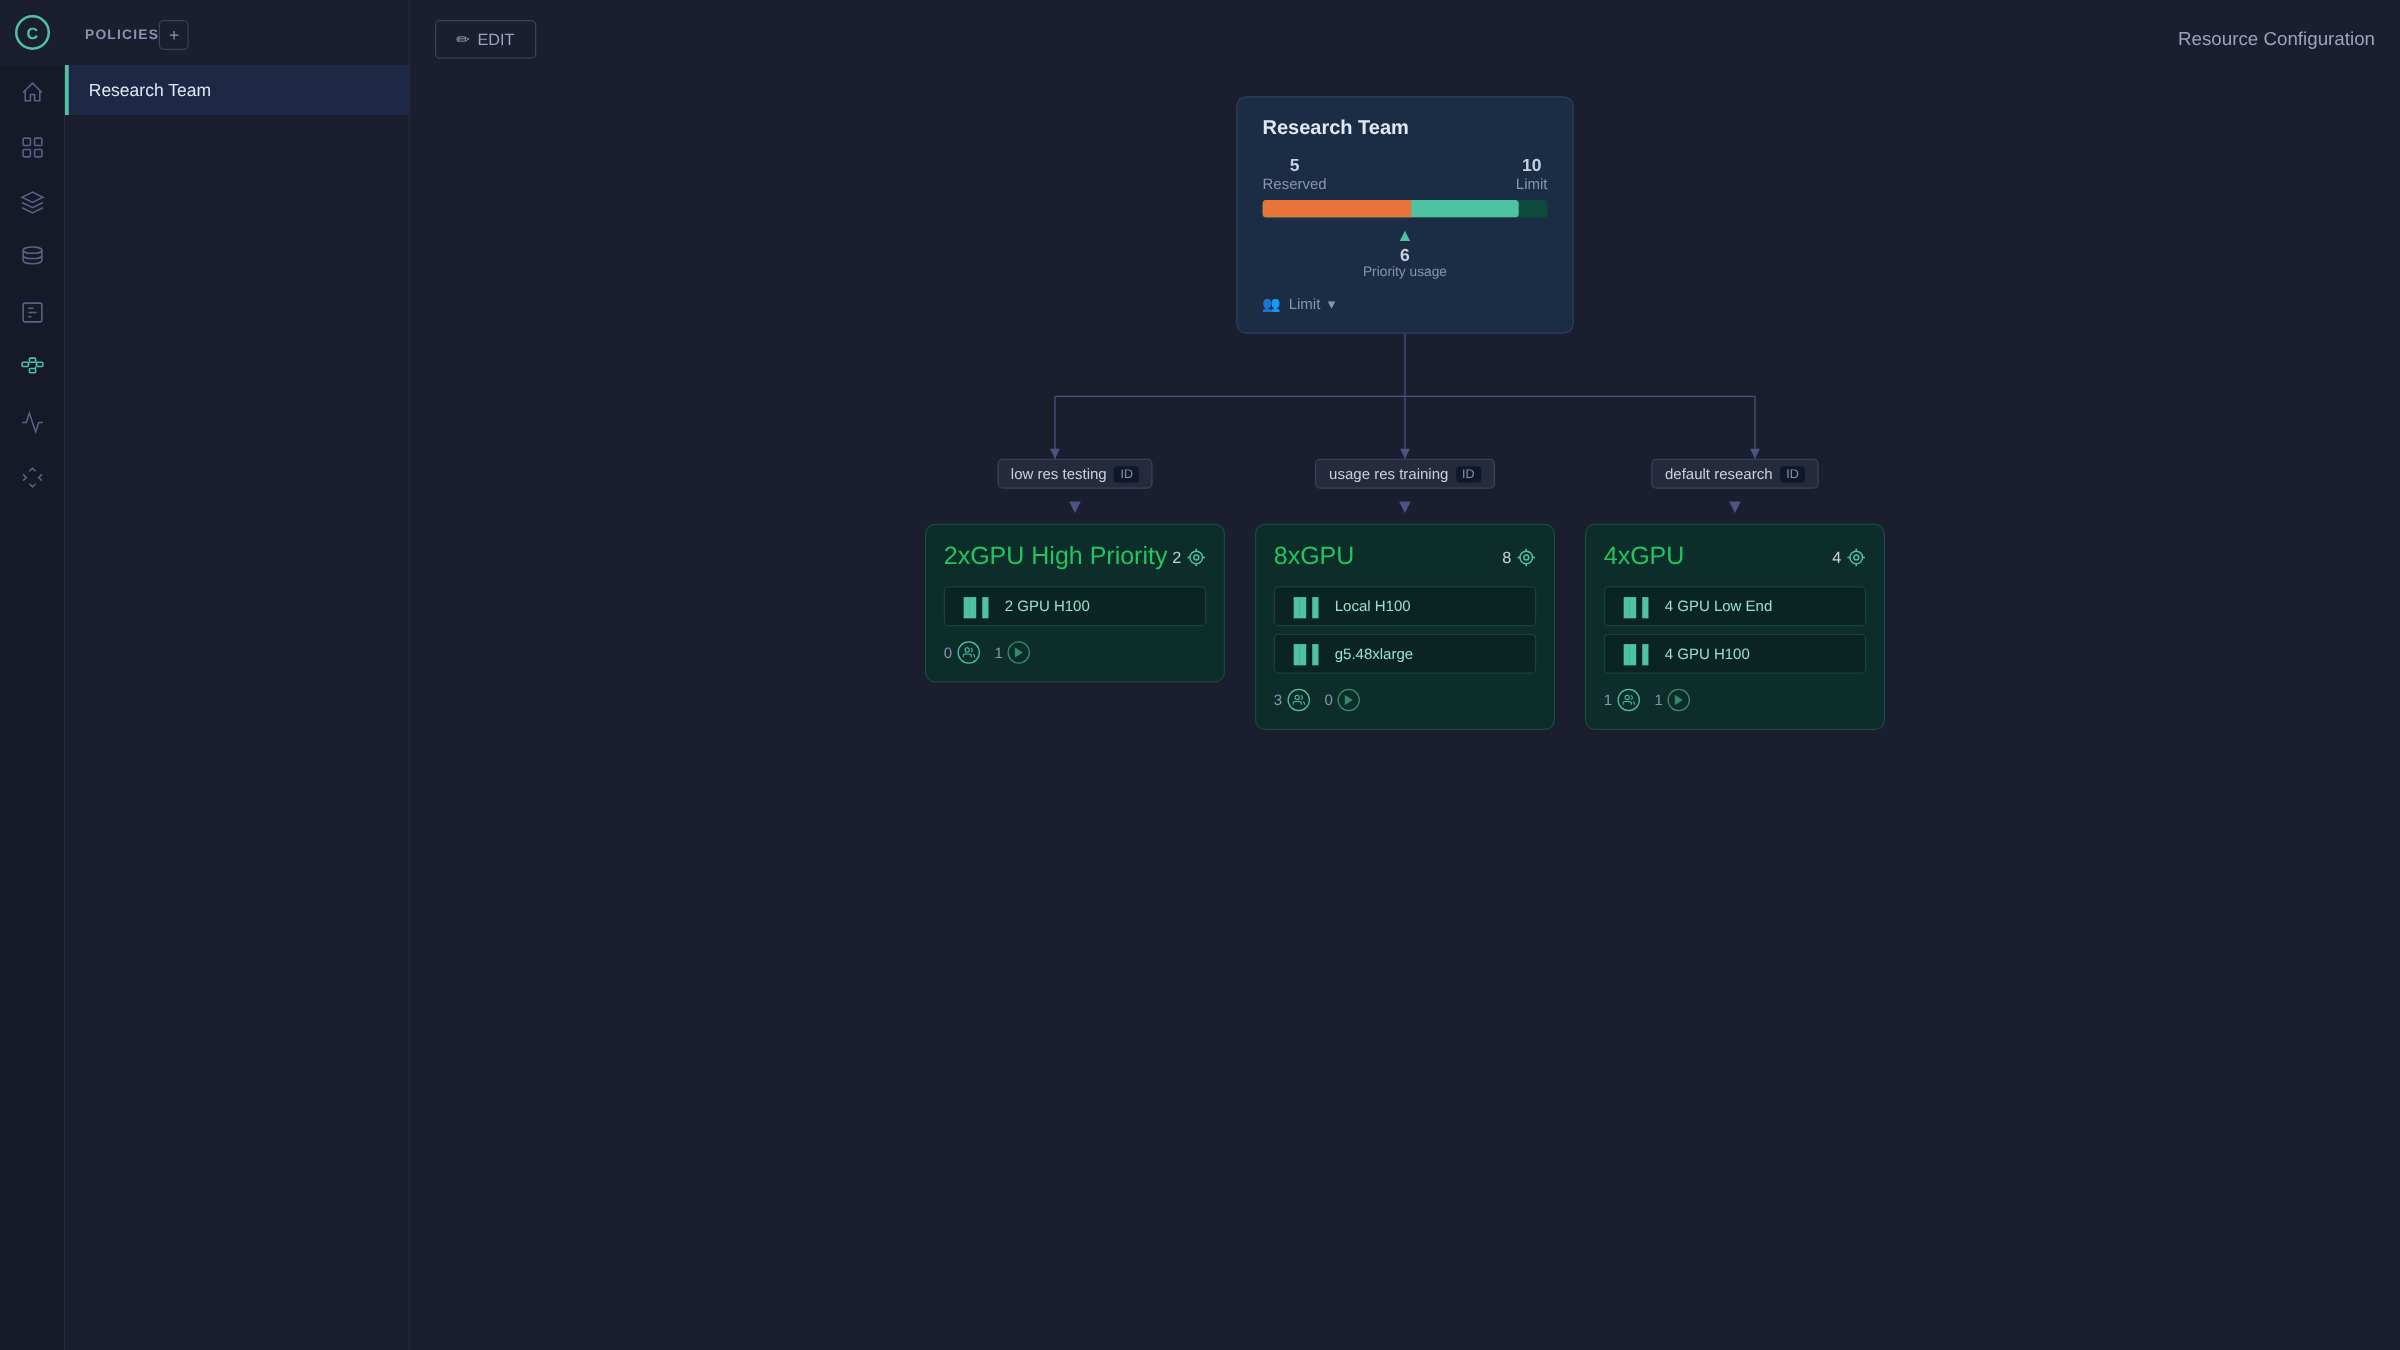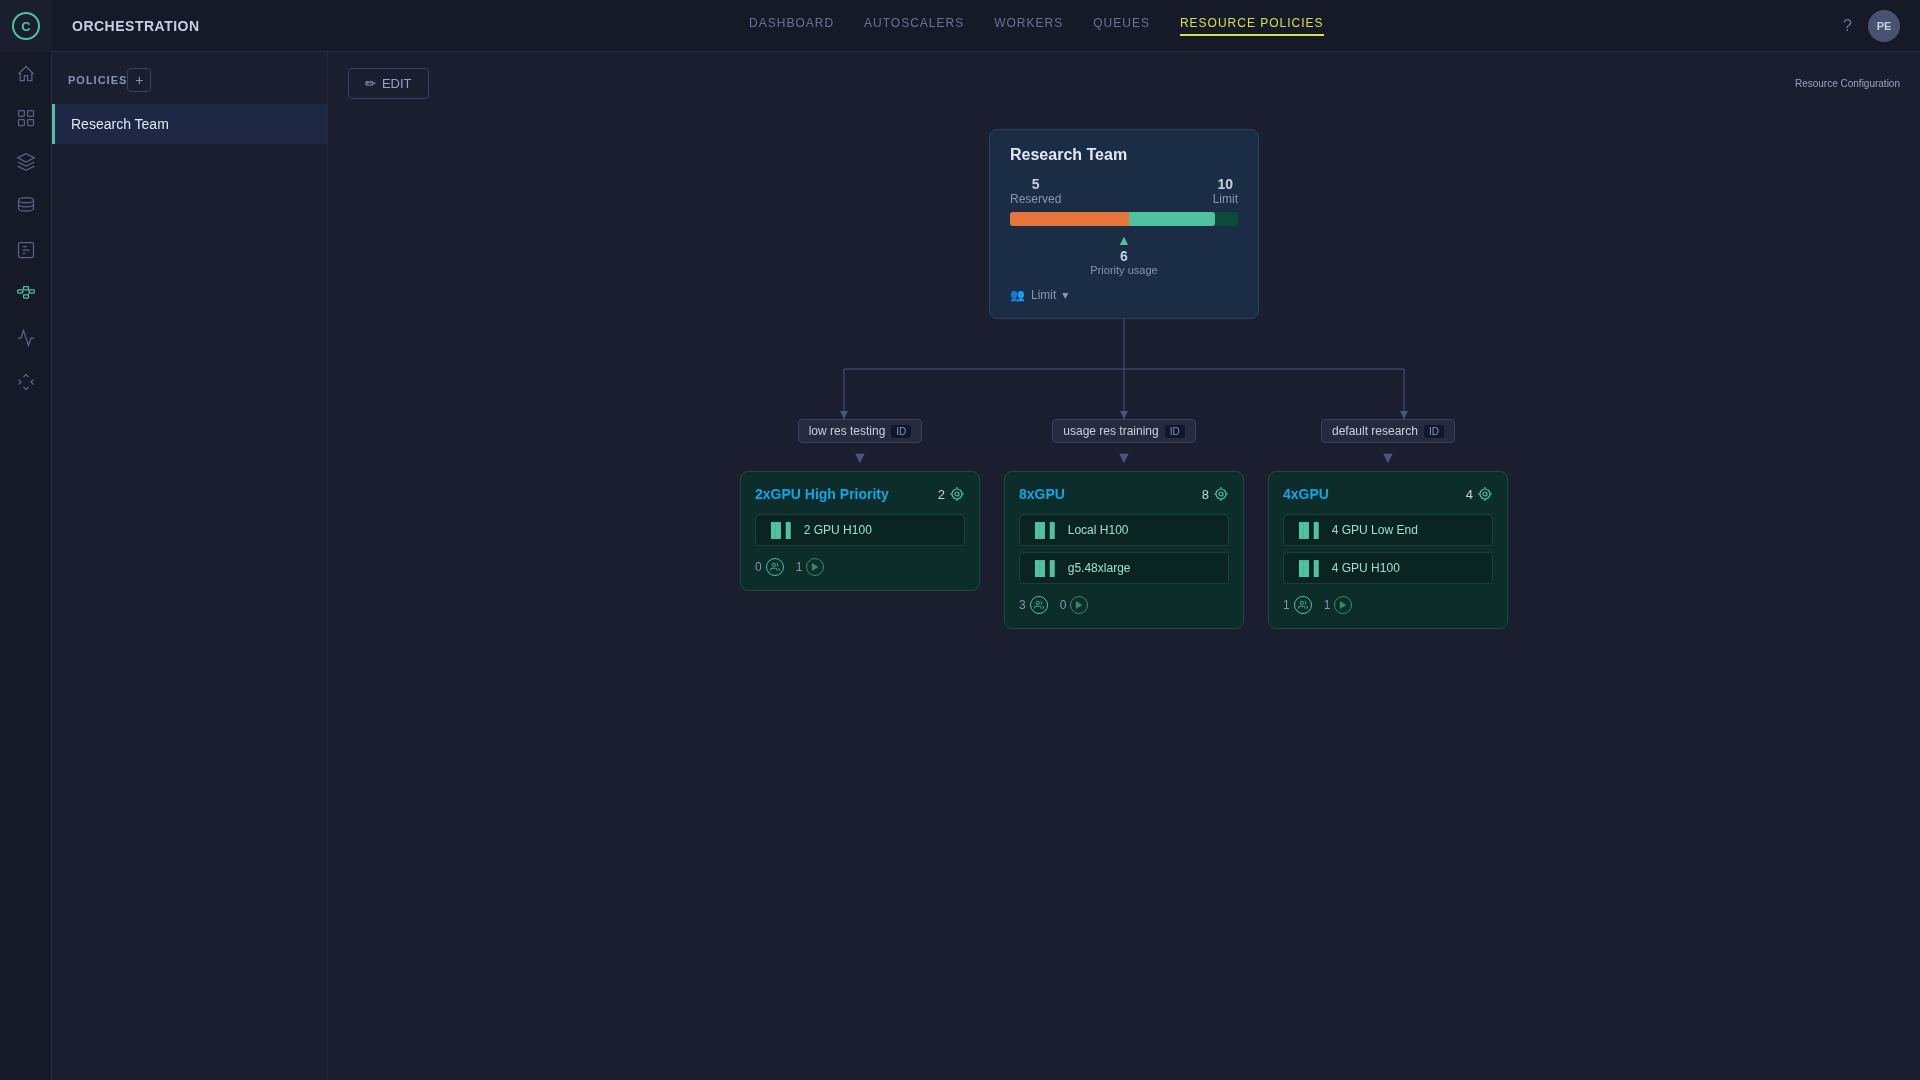--- a/index.html
+++ b/index.html
@@ -173,21 +173,21 @@
       padding: 7px 16px;
       background: transparent;
       border: 1px solid #3a4060;
       border-radius: 4px;
       color: #9aa3c2;
       font-size: 13px;
       cursor: pointer;
     }
     .resource-config-link {
       color: #9aa3c2;
-      font-size: 10px;
+      font-size: 15px;
       cursor: pointer;
     }
 
     
     .tree-container {
       display: flex;
       flex-direction: column;
       align-items: center;
       padding-top: 10px;
       position: relative;
@@ -309,23 +309,23 @@
       padding: 14px;
       width: 240px;
     }
     .gpu-card-header {
       display: flex;
       align-items: center;
       justify-content: space-between;
       margin-bottom: 12px;
     }
     .gpu-card-title {
-      font-size: 14px;
-      font-weight: 700;
-      color: #0ea5e9;
+      font-size: 20px;
+      font-weight: 400;
+      color: #22c55e;
     }
     .gpu-count-badge {
       display: flex;
       align-items: center;
       gap: 4px;
       font-size: 13px;
       color: #c8d0e0;
     }
     .gpu-resource-row {
       display: flex;
@@ -446,34 +446,20 @@
   </div>
   <div class="nav-icon">
     <svg width="20" height="20" viewBox="0 0 24 24" fill="none" stroke="currentColor" stroke-width="1.5">
       <path d="M9 18l3 3 3-3M9 6l3-3 3 3M3 9l3 3-3 3M21 9l-3 3 3 3"></path>
     </svg>
   </div>
 </div>
 
 <div class="main-wrapper">
 
-  <div class="topbar">
-    <span class="topbar-title">ORCHESTRATION</span>
-    <nav class="topbar-nav">
-      <a>DASHBOARD</a>
-      <a>AUTOSCALERS</a>
-      <a>WORKERS</a>
-      <a>QUEUES</a>
-      <a class="active">RESOURCE POLICIES</a>
-    </nav>
-    <div class="topbar-right">
-      <div style="color:#6a7299;cursor:pointer;font-size:16px;">?</div>
-      <div class="topbar-avatar">PE</div>
-    </div>
-  </div>
 
   <div class="content-area">
 
     <div class="sidebar">
       <div class="sidebar-header">
         <span>POLICIES</span>
         <button class="sidebar-add-btn">+</button>
       </div>
       <div class="sidebar-item active">
         <span>Research Team</span>

